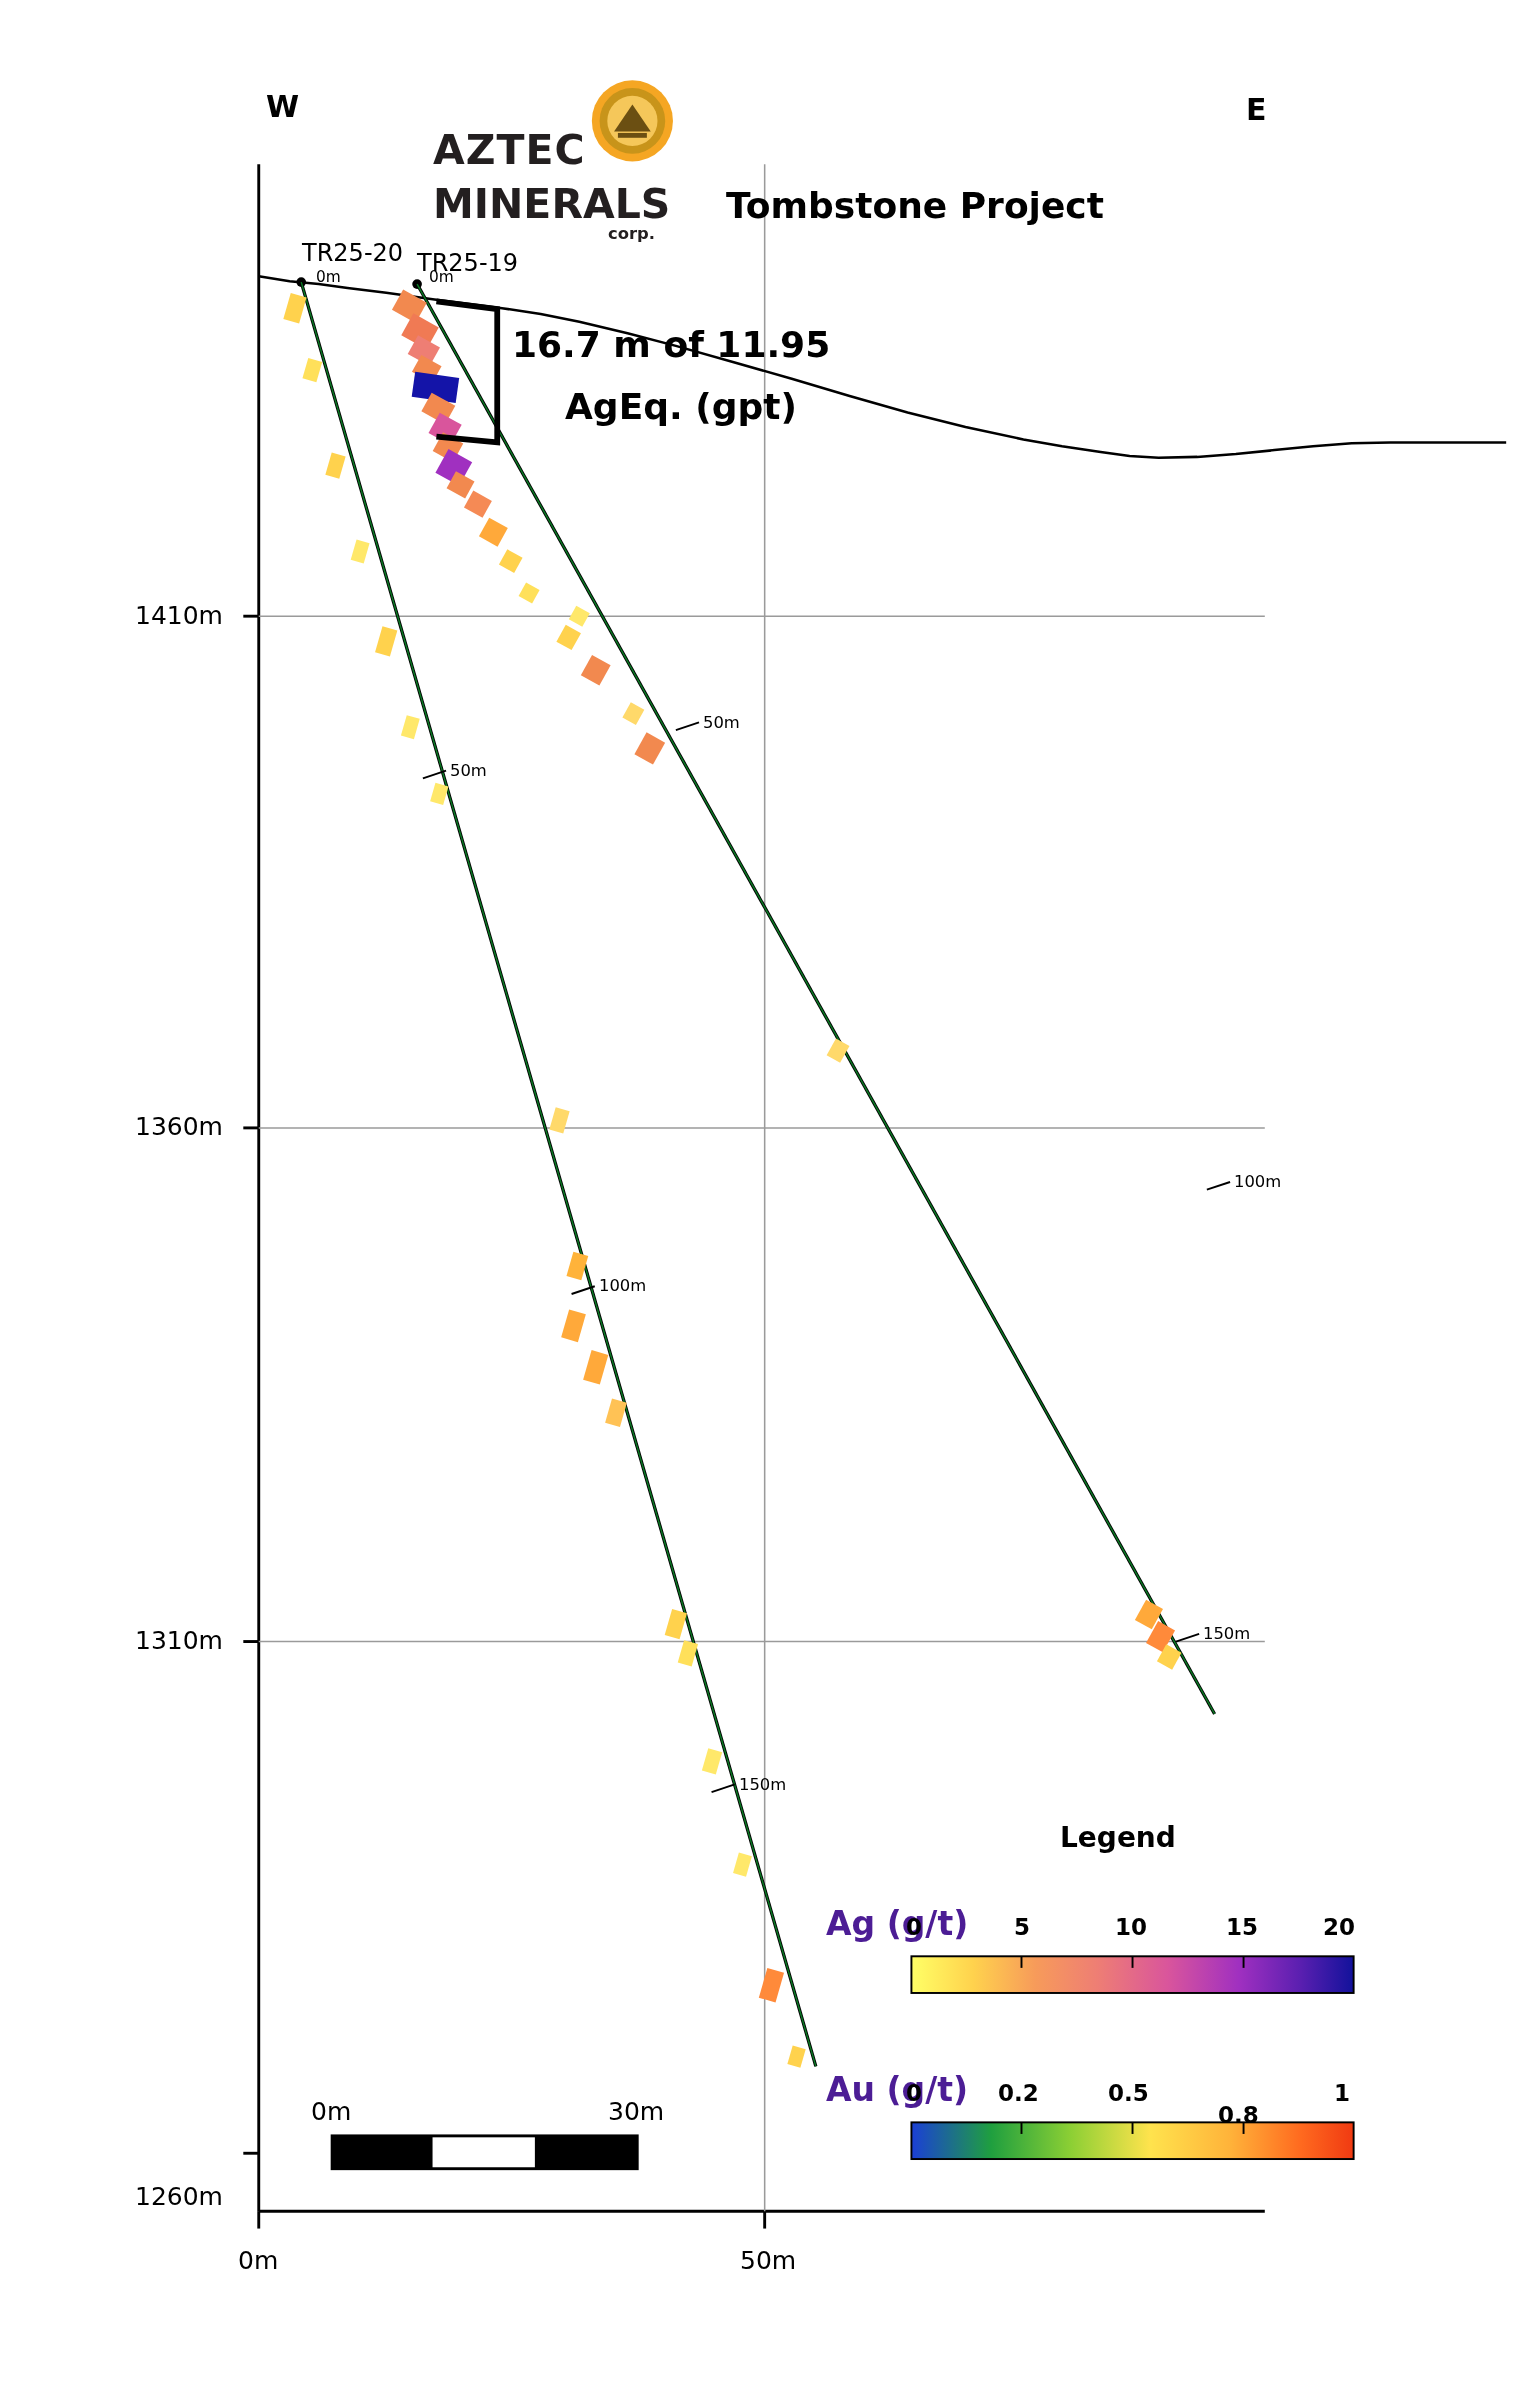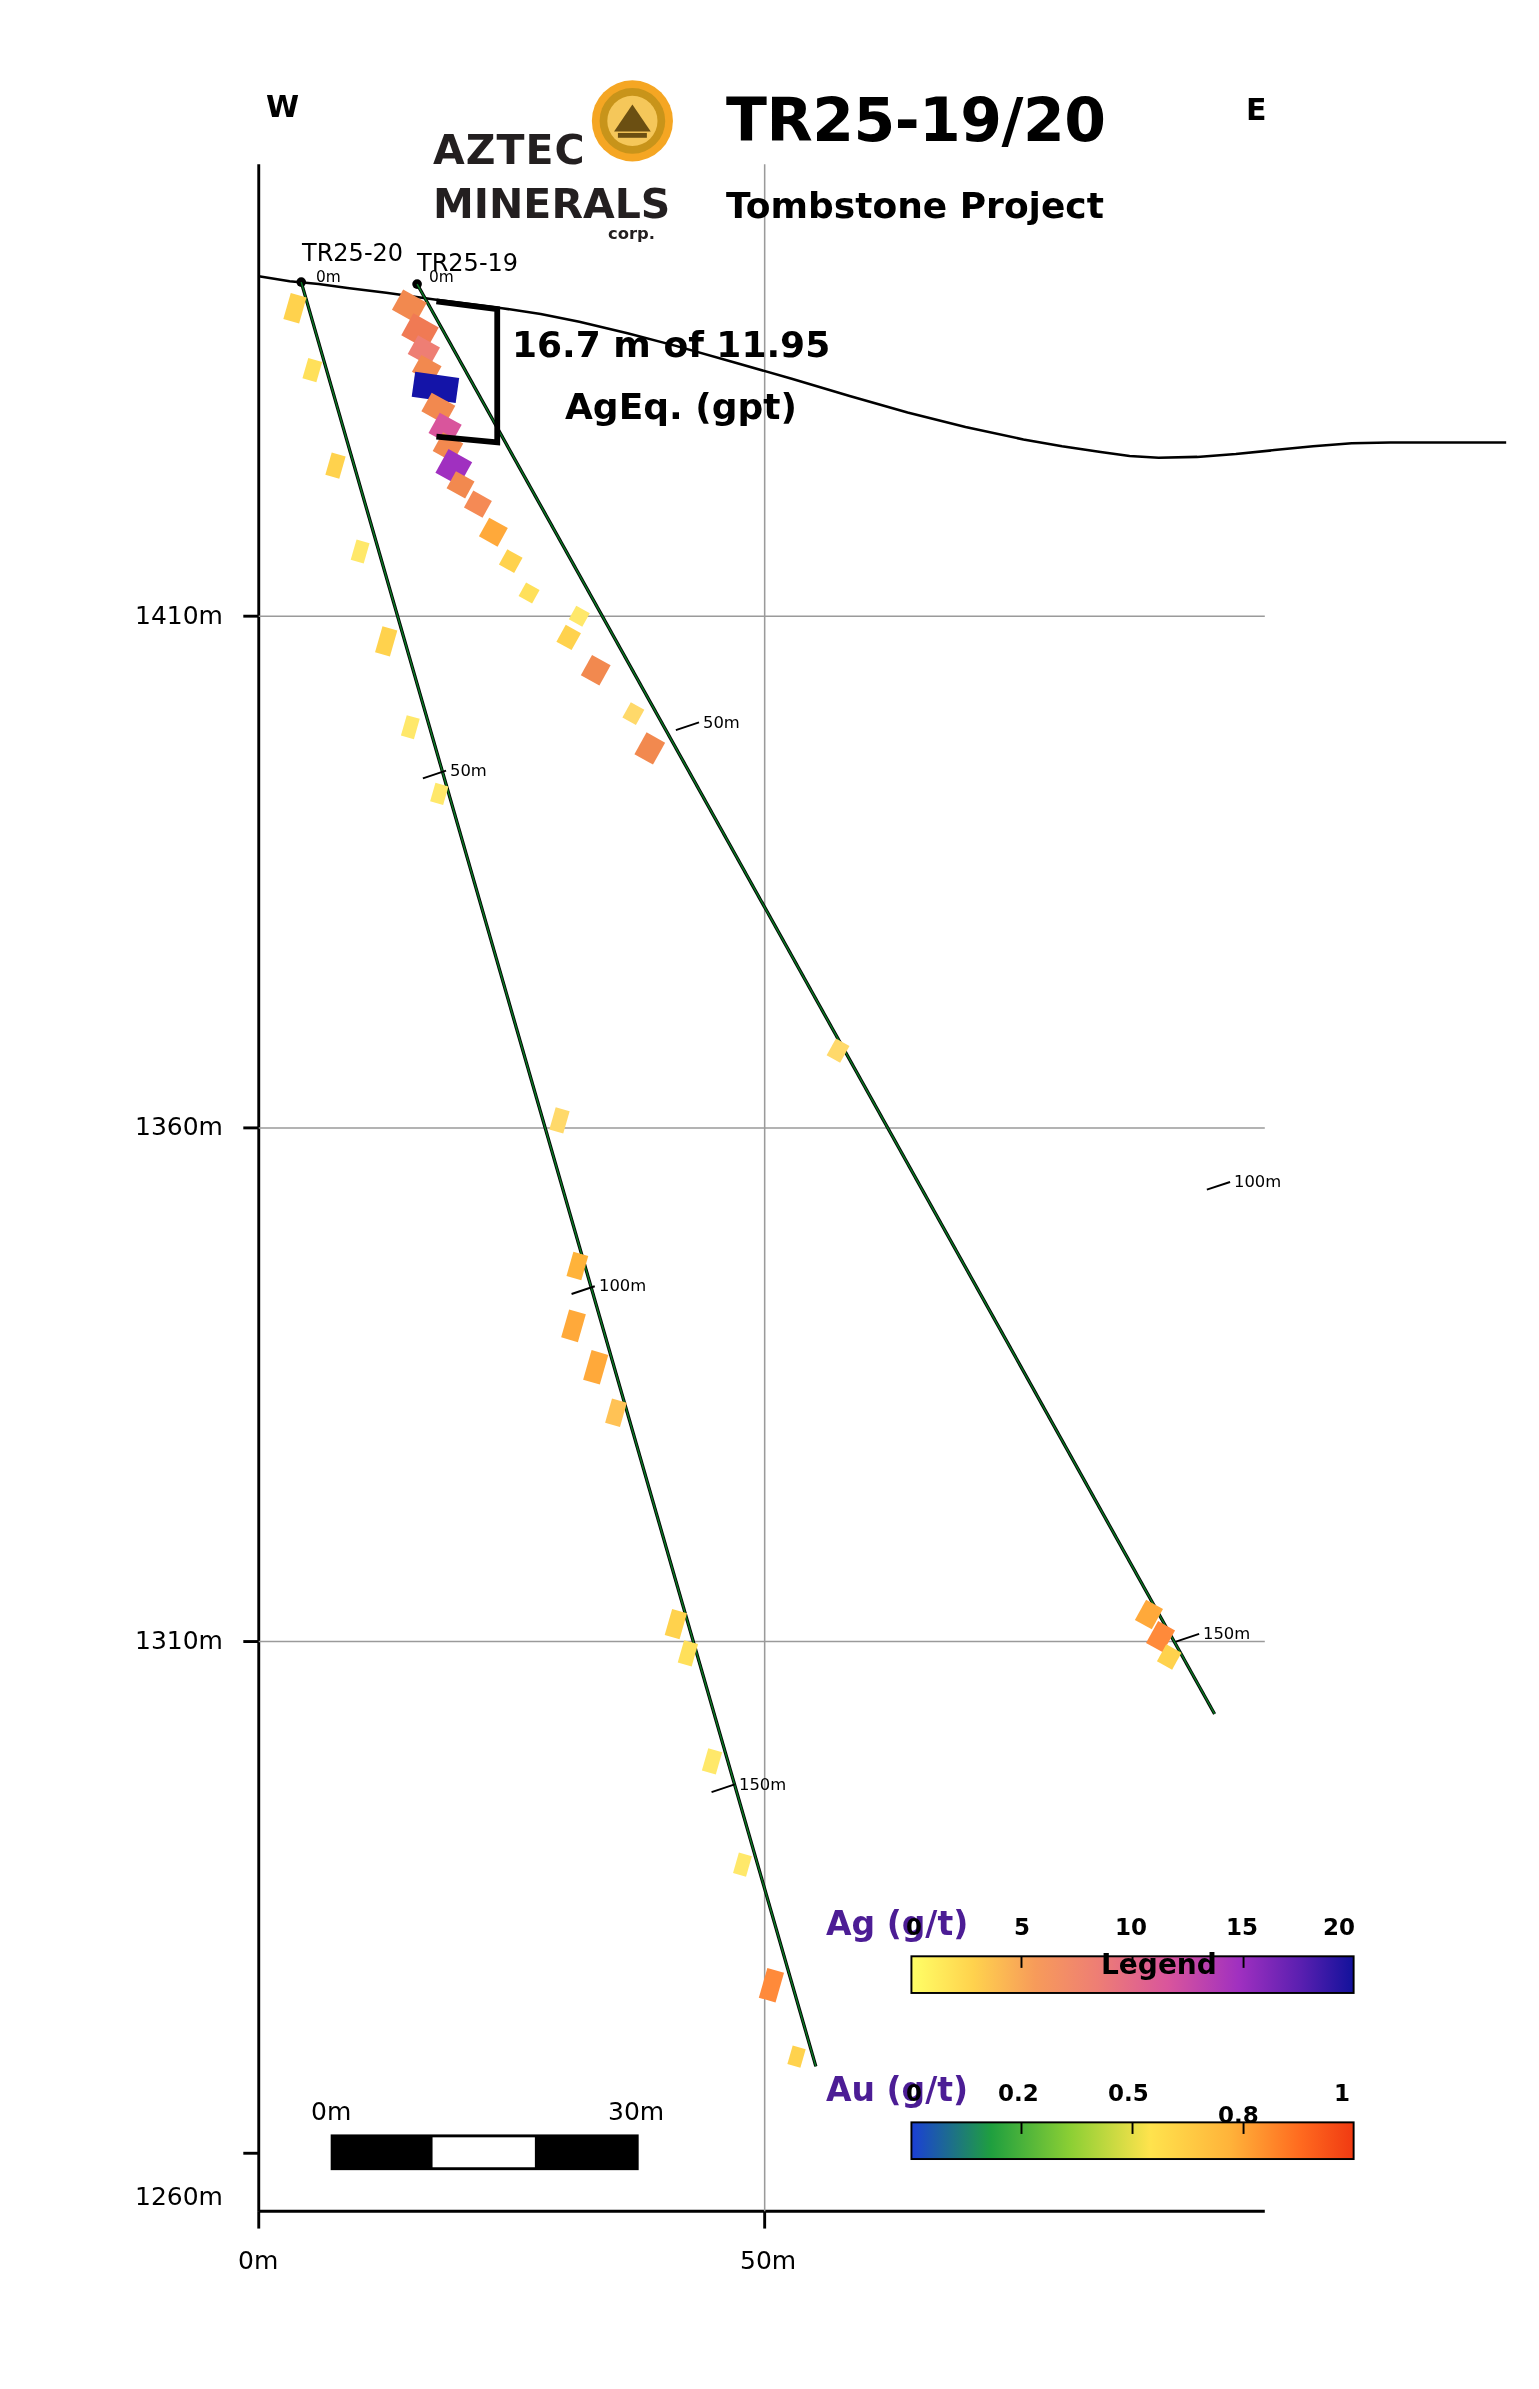--- a/index.html
+++ b/index.html
@@ -258,21 +258,20 @@
     </g>
   </svg>
 
   <div class="txt compass" style="left:266px; top:89px;">W</div>
   <div class="txt compass" style="left:1246px; top:92px;">E</div>
 
   <div class="txt logo-aztec" style="left:433px; top:126px;">AZTEC</div>
   <div class="txt logo-minerals" style="left:433px; top:180px;">MINERALS</div>
   <div class="txt logo-corp" style="left:608px; top:224px;">corp.</div>
 
-  <div class="txt main-title" style="left:726px; top:85px;">TR25-19/20</div>
   <div class="txt sub-title" style="left:726px; top:185px;text-align:right;">Tombstone Project</div>
 
   <div class="txt hole-label" style="left:302px; top:239px;">TR25-20</div>
   <div class="txt hole-label" style="left:417px; top:249px;">TR25-19</div>
   <div class="txt depth-small" style="left:316px; top:268px;">0m</div>
   <div class="txt depth-small" style="left:429px; top:268px;">0m</div>
 
   <div class="txt callout" style="left:512px; top:324px;">16.7 m of 11.95</div>
   <div class="txt callout" style="left:565px; top:386px;">AgEq. (gpt)</div>
 
@@ -288,21 +287,21 @@
   <div class="txt axis-tick" style="left:135px; top:1112px;">1360m</div>
   <div class="txt axis-tick" style="left:135px; top:1626px;">1310m</div>
   <div class="txt axis-tick" style="left:135px; top:2138px;margin-top:44px;">1260m</div>
 
   <div class="txt axis-tick" style="left:238px; top:2246px;">0m</div>
   <div class="txt axis-tick" style="left:740px; top:2246px;">50m</div>
 
   <div class="txt scale-num" style="left:311px; top:2097px;">0m</div>
   <div class="txt scale-num" style="left:608px; top:2097px;">30m</div>
 
-  <div class="txt legend-title" style="left:1060px; top:1948px;margin-left:41px;">Legend</div>
+  <div class="txt legend-title" style="left:1060px; top:1821px;">Legend</div>
 
   <div class="txt legend-unit" style="left:826px; top:1904px;">Ag (g/t)</div>
   <div class="txt legend-num" style="left:906px; top:1914px;">0</div>
   <div class="txt legend-num" style="left:1014px; top:1914px;">5</div>
   <div class="txt legend-num" style="left:1115px; top:1914px;">10</div>
   <div class="txt legend-num" style="left:1226px; top:1914px;">15</div>
   <div class="txt legend-num" style="left:1323px; top:1914px;">20</div>
 
   <div class="txt legend-unit" style="left:826px; top:2070px;">Au (g/t)</div>
   <div class="txt legend-num" style="left:906px; top:2080px;">0</div>

